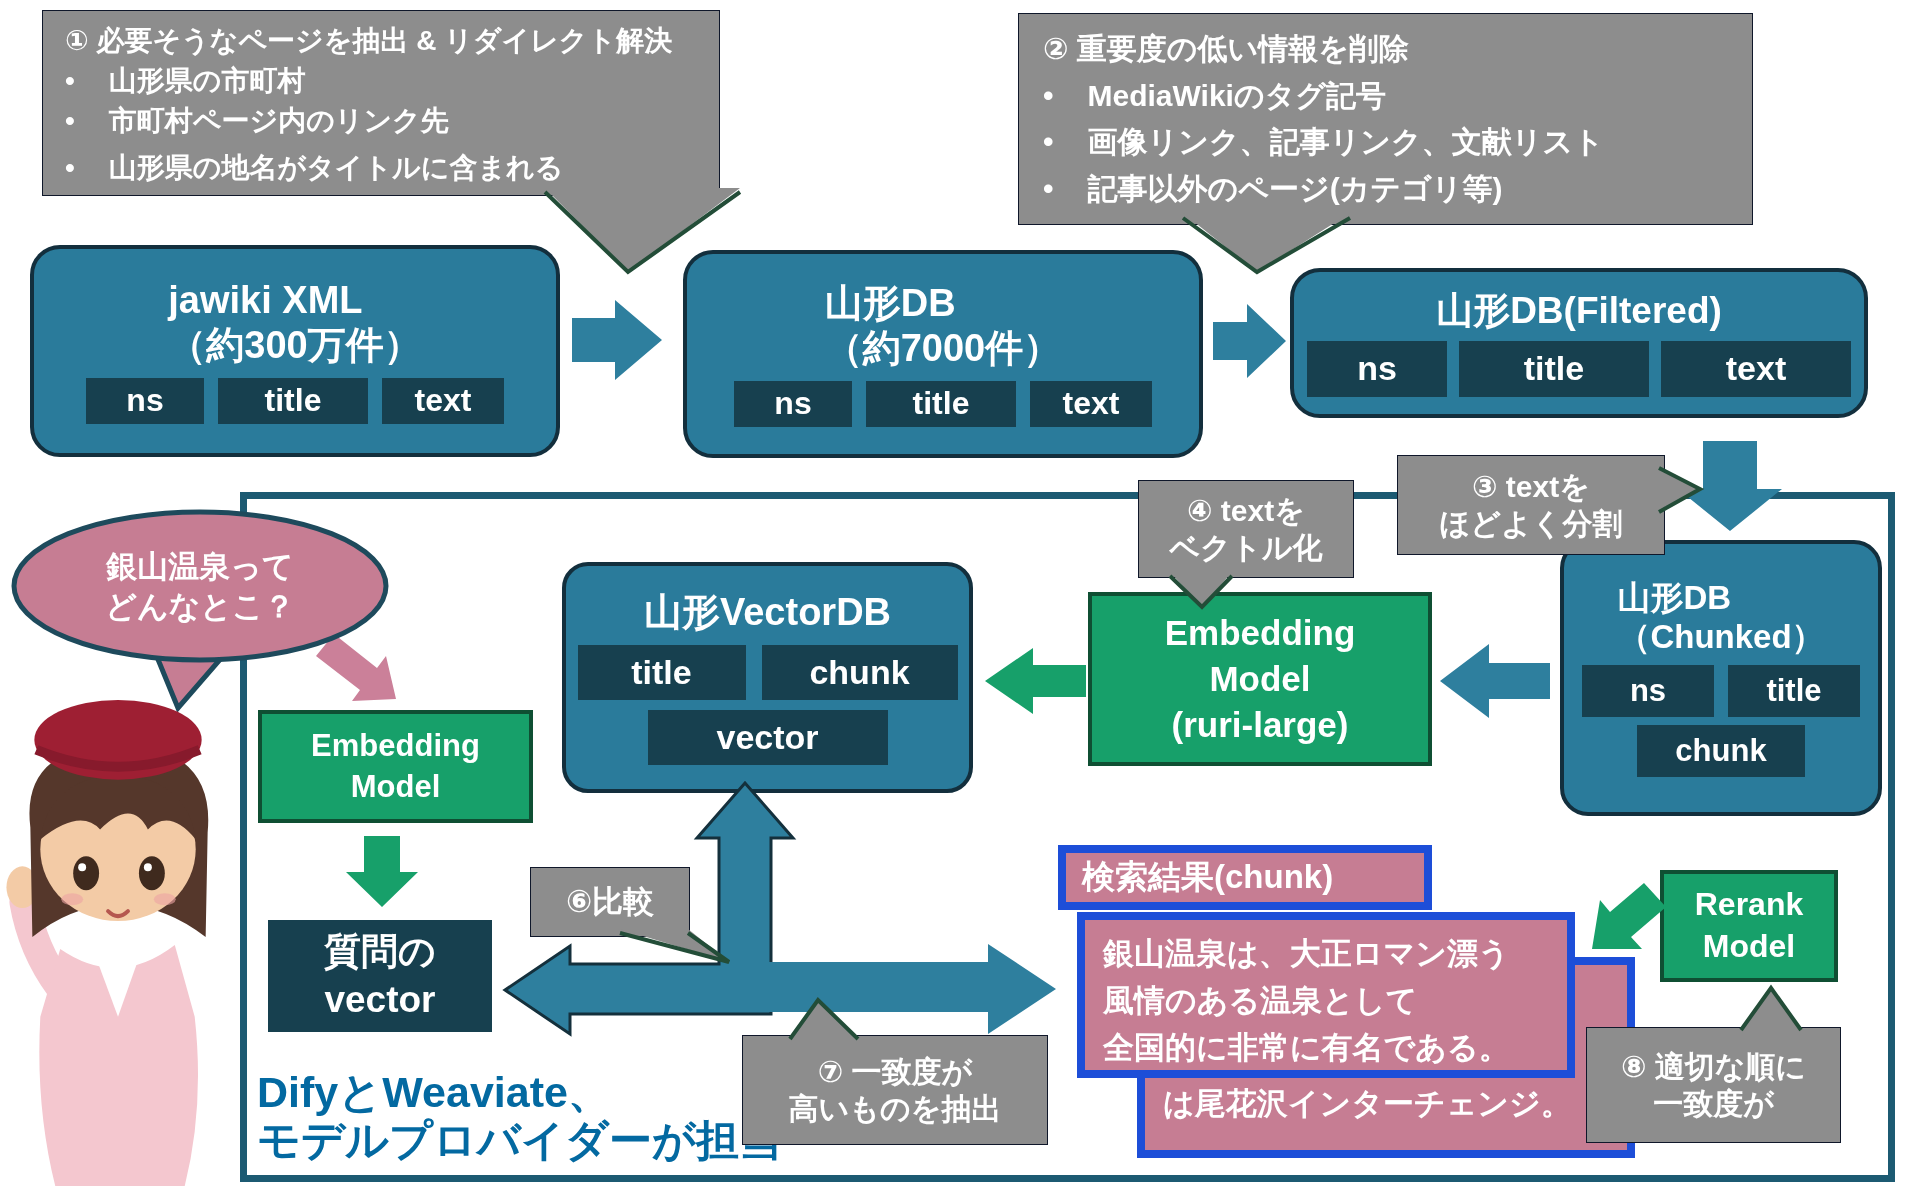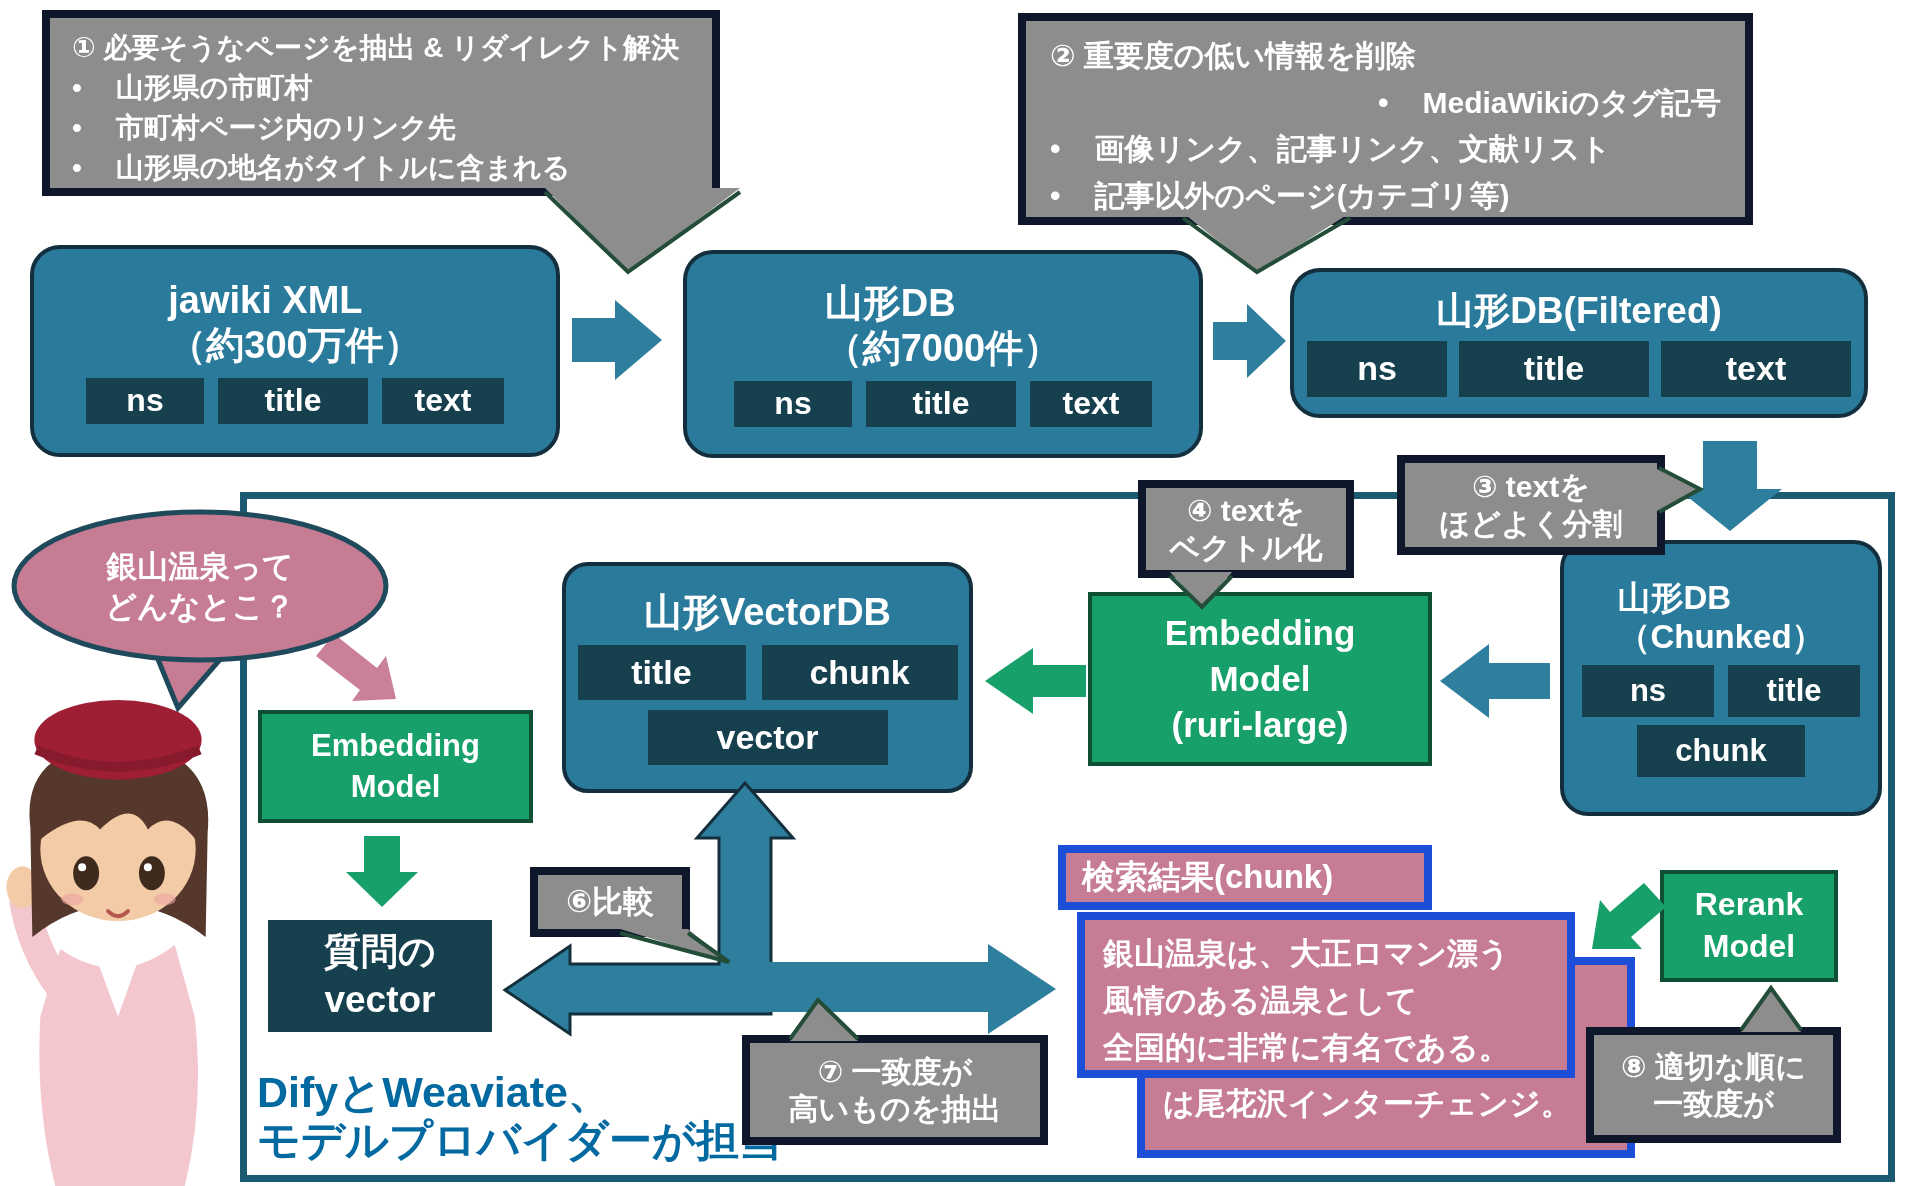--- a/index.html
+++ b/index.html
@@ -6,21 +6,21 @@
   #canvas{position:relative;width:1918px;height:1186px;background:#ffffff;overflow:hidden;
           font-family:"Liberation Sans","DejaVu Sans",sans-serif;}
   .abs{position:absolute;box-sizing:border-box;}
   
   .dbbox{background:#2a7b9b;border:4px solid #132f3d;border-radius:30px;color:#fff;
          display:flex;flex-direction:column;align-items:center;justify-content:center;gap:10px;}
   .btitle{font-weight:bold;line-height:1.18;color:#fff;}
   .chips{display:flex;gap:14px;justify-content:center;}
   .chip{background:#17404f;color:#fff;font-weight:bold;display:flex;align-items:center;justify-content:center;}
   
-  .gcallout{background:#8d8d8d;border:8px solid #0f172a;color:#fff;font-weight:bold;}
+  .gcallout{background:#8d8d8d;border:1px solid #0f172a;color:#fff;font-weight:bold;}
   .gcenter{display:flex;flex-direction:column;align-items:center;justify-content:center;text-align:center;}
   .gline{line-height:1.25;}
   
   .greenbox{background:#17a06a;border:4px solid #0f4f33;color:#fff;font-weight:bold;text-align:center;
             display:flex;flex-direction:column;justify-content:center;}
   
   .pink{background:#c67d93;border:8px solid #1d4ed8;color:#fff;font-weight:bold;}
   .svglayer{position:absolute;left:0;top:0;width:1918px;height:1186px;pointer-events:none;}
 </style>
 </head>
@@ -153,26 +153,26 @@
 
   <div class="abs" style="left:257px;top:1068px;color:#0369a1;font-weight:bold;font-size:43px;line-height:1.12;">
     <div>DifyとWeaviate、</div>
     <div>モデルプロバイダーが担当</div>
   </div>
 
   <div class="abs gcallout" style="left:42px;top:10px;width:678px;height:186px;padding:10px 22px;font-size:28px;">
     <div class="gline" style="line-height:1.43;">① 必要そうなページを抽出 &amp; リダイレクト解決</div>
     <div class="gline" style="line-height:1.43;"><span>•</span><span style="display:inline-block;width:34px;"></span><span>山形県の市町村</span></div>
     <div class="gline" style="line-height:1.43;"><span>•</span><span style="display:inline-block;width:34px;"></span><span>市町村ページ内のリンク先</span></div>
-    <div class="gline" style="line-height:1.43;"><span>•</span><span style="display:inline-block;width:34px;"></span><span>山形県の地名がタイトルに含まれる</span></div>
+    <div class="gline" style="line-height:1.43;margin-top:7px;"><span>•</span><span style="display:inline-block;width:34px;"></span><span>山形県の地名がタイトルに含まれる</span></div>
   </div>
 
   <div class="abs gcallout" style="left:1018px;top:13px;width:735px;height:212px;padding:12px 24px;font-size:30px;">
     <div class="gline" style="line-height:1.55;">② 重要度の低い情報を削除</div>
-    <div class="gline" style="line-height:1.55;text-align:right;"><span>•</span><span style="display:inline-block;width:34px;"></span><span>MediaWikiのタグ記号</span></div>
+    <div class="gline" style="line-height:1.55;"><span>•</span><span style="display:inline-block;width:34px;"></span><span>MediaWikiのタグ記号</span></div>
     <div class="gline" style="line-height:1.55;"><span>•</span><span style="display:inline-block;width:34px;"></span><span>画像リンク、記事リンク、文献リスト</span></div>
     <div class="gline" style="line-height:1.55;"><span>•</span><span style="display:inline-block;width:34px;"></span><span>記事以外のページ(カテゴリ等)</span></div>
   </div>
 
   <div class="abs gcallout gcenter" style="left:1397px;top:455px;width:268px;height:100px;font-size:30px;">
     <div class="gline">③ textを</div>
     <div class="gline">ほどよく分割</div>
   </div>
 
   <div class="abs gcallout gcenter" style="left:1138px;top:480px;width:216px;height:98px;font-size:30px;">

